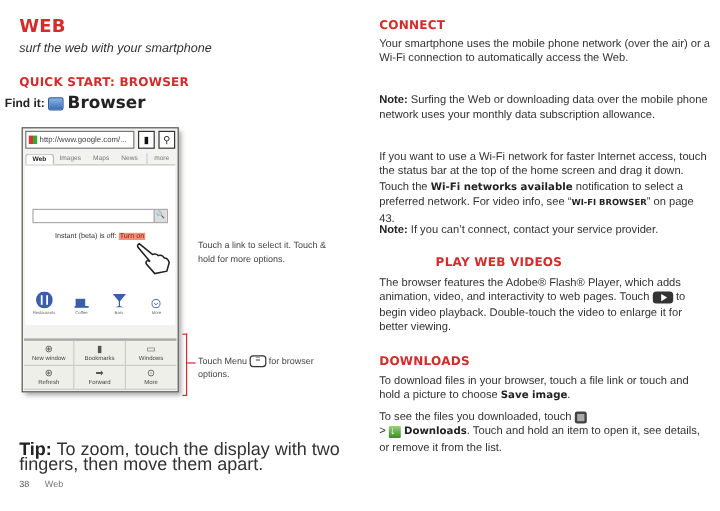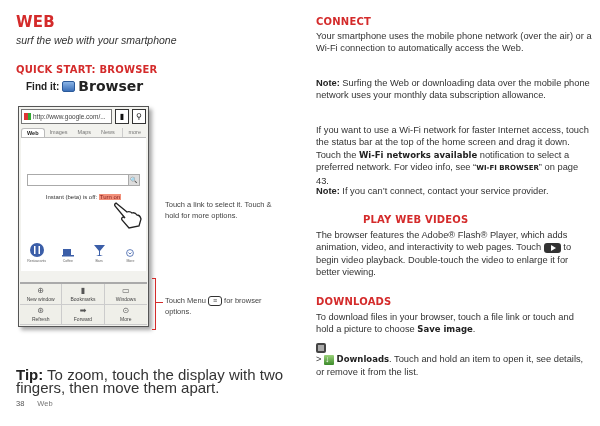--- a/index.html
+++ b/index.html
@@ -5,21 +5,21 @@
   * { box-sizing: border-box; margin: 0; padding: 0; }
   html, body { width: 600px; height: 426px; background: #ffffff; overflow: hidden; }
   body { position: relative; font-family: "Liberation Sans", sans-serif; color: #333; }
 
   .red-head { font-family: "DejaVu Sans", sans-serif; font-weight: bold; color: #d42b2b; letter-spacing: 0.2px; }
 
   
   #page-title { position: absolute; left: 16px; top: 13px; font-size: 15px; }
   #page-subtitle { position: absolute; left: 16px; top: 34px; font-size: 10.5px; font-style: italic; color: #333; }
   #qs-title { position: absolute; left: 16px; top: 64px; font-size: 10px; }
-  #find-it { position: absolute; left: 26px; top: 78px; font-size: 10px; display: flex; align-items: center; gap: 3px; color: #222; }
+  #find-it { position: absolute; left: 4px; top: 78px; font-size: 10px; display: flex; align-items: center; gap: 3px; color: #222; }
   #find-it b { font-weight: bold; }
   #find-it .app { font-family: "DejaVu Sans", sans-serif; font-weight: bold; font-size: 14px; }
   .browser-icon { width: 13px; height: 11px; background: linear-gradient(#8ab4e6, #3b6fb8); border-radius: 2px; display: inline-block; border:1px solid #2b5a9a; }
 
   
   #phone { position: absolute; left: 18px; top: 106px; width: 131px; height: 221px; background: #f2f2ee; border: 1px solid #555; box-shadow: 3px 3px 4px rgba(0,0,0,0.35); }
   #addr-row { position: absolute; left: 2px; top: 2px; right: 2px; height: 17px; display: flex; gap: 3px; }
   #addr-field { flex: 1; height: 15px; border: 1px solid #777; background: #fff; font-size: 6.5px; line-height: 13px; padding-left: 2px; color: #444; display: flex; align-items: center; gap: 2px; white-space: nowrap; overflow: hidden; }
   .favicon { width: 7px; height: 7px; background: linear-gradient(90deg,#d33 50%,#3a3 50%); display: inline-block; }
   .addr-btn { width: 14px; height: 15px; border: 1px solid #333; background: #fff; font-size: 8px; display: flex; align-items: center; justify-content: center; color: #111; }
@@ -200,14 +200,14 @@
 <div class="rc-head red-head" style="top:214px;padding-left:47px;">PLAY WEB VIDEOS</div>
 <div class="rc" style="top:229px;">
   <span>The browser features the Adobe® Flash® Player, which adds animation, video, and interactivity to web pages. Touch </span><span class="play-icon"></span><span> to begin video playback. Double-touch the video to enlarge it for better viewing.</span>
 </div>
 
 <div class="rc-head red-head" style="top:296px;">DOWNLOADS</div>
 <div class="rc" style="top:311px;">
   <span>To download files in your browser, touch a file link or touch and hold a picture to choose </span><span class="ui">Save image</span><span>.</span>
 </div>
 <div class="rc" style="top:341px;">
-  <span class="menu-sq"></span><br><span> &gt; </span><span class="dl-icon"></span> <span class="ui">Downloads</span><span>. Touch and hold an item to open it, see details, or remove it from the list.</span>
+  <span>To see the files you downloaded, touch </span><span class="menu-sq"></span><br><span> &gt; </span><span class="dl-icon"></span> <span class="ui">Downloads</span><span>. Touch and hold an item to open it, see details, or remove it from the list.</span>
 </div>
 
 </body></html>

